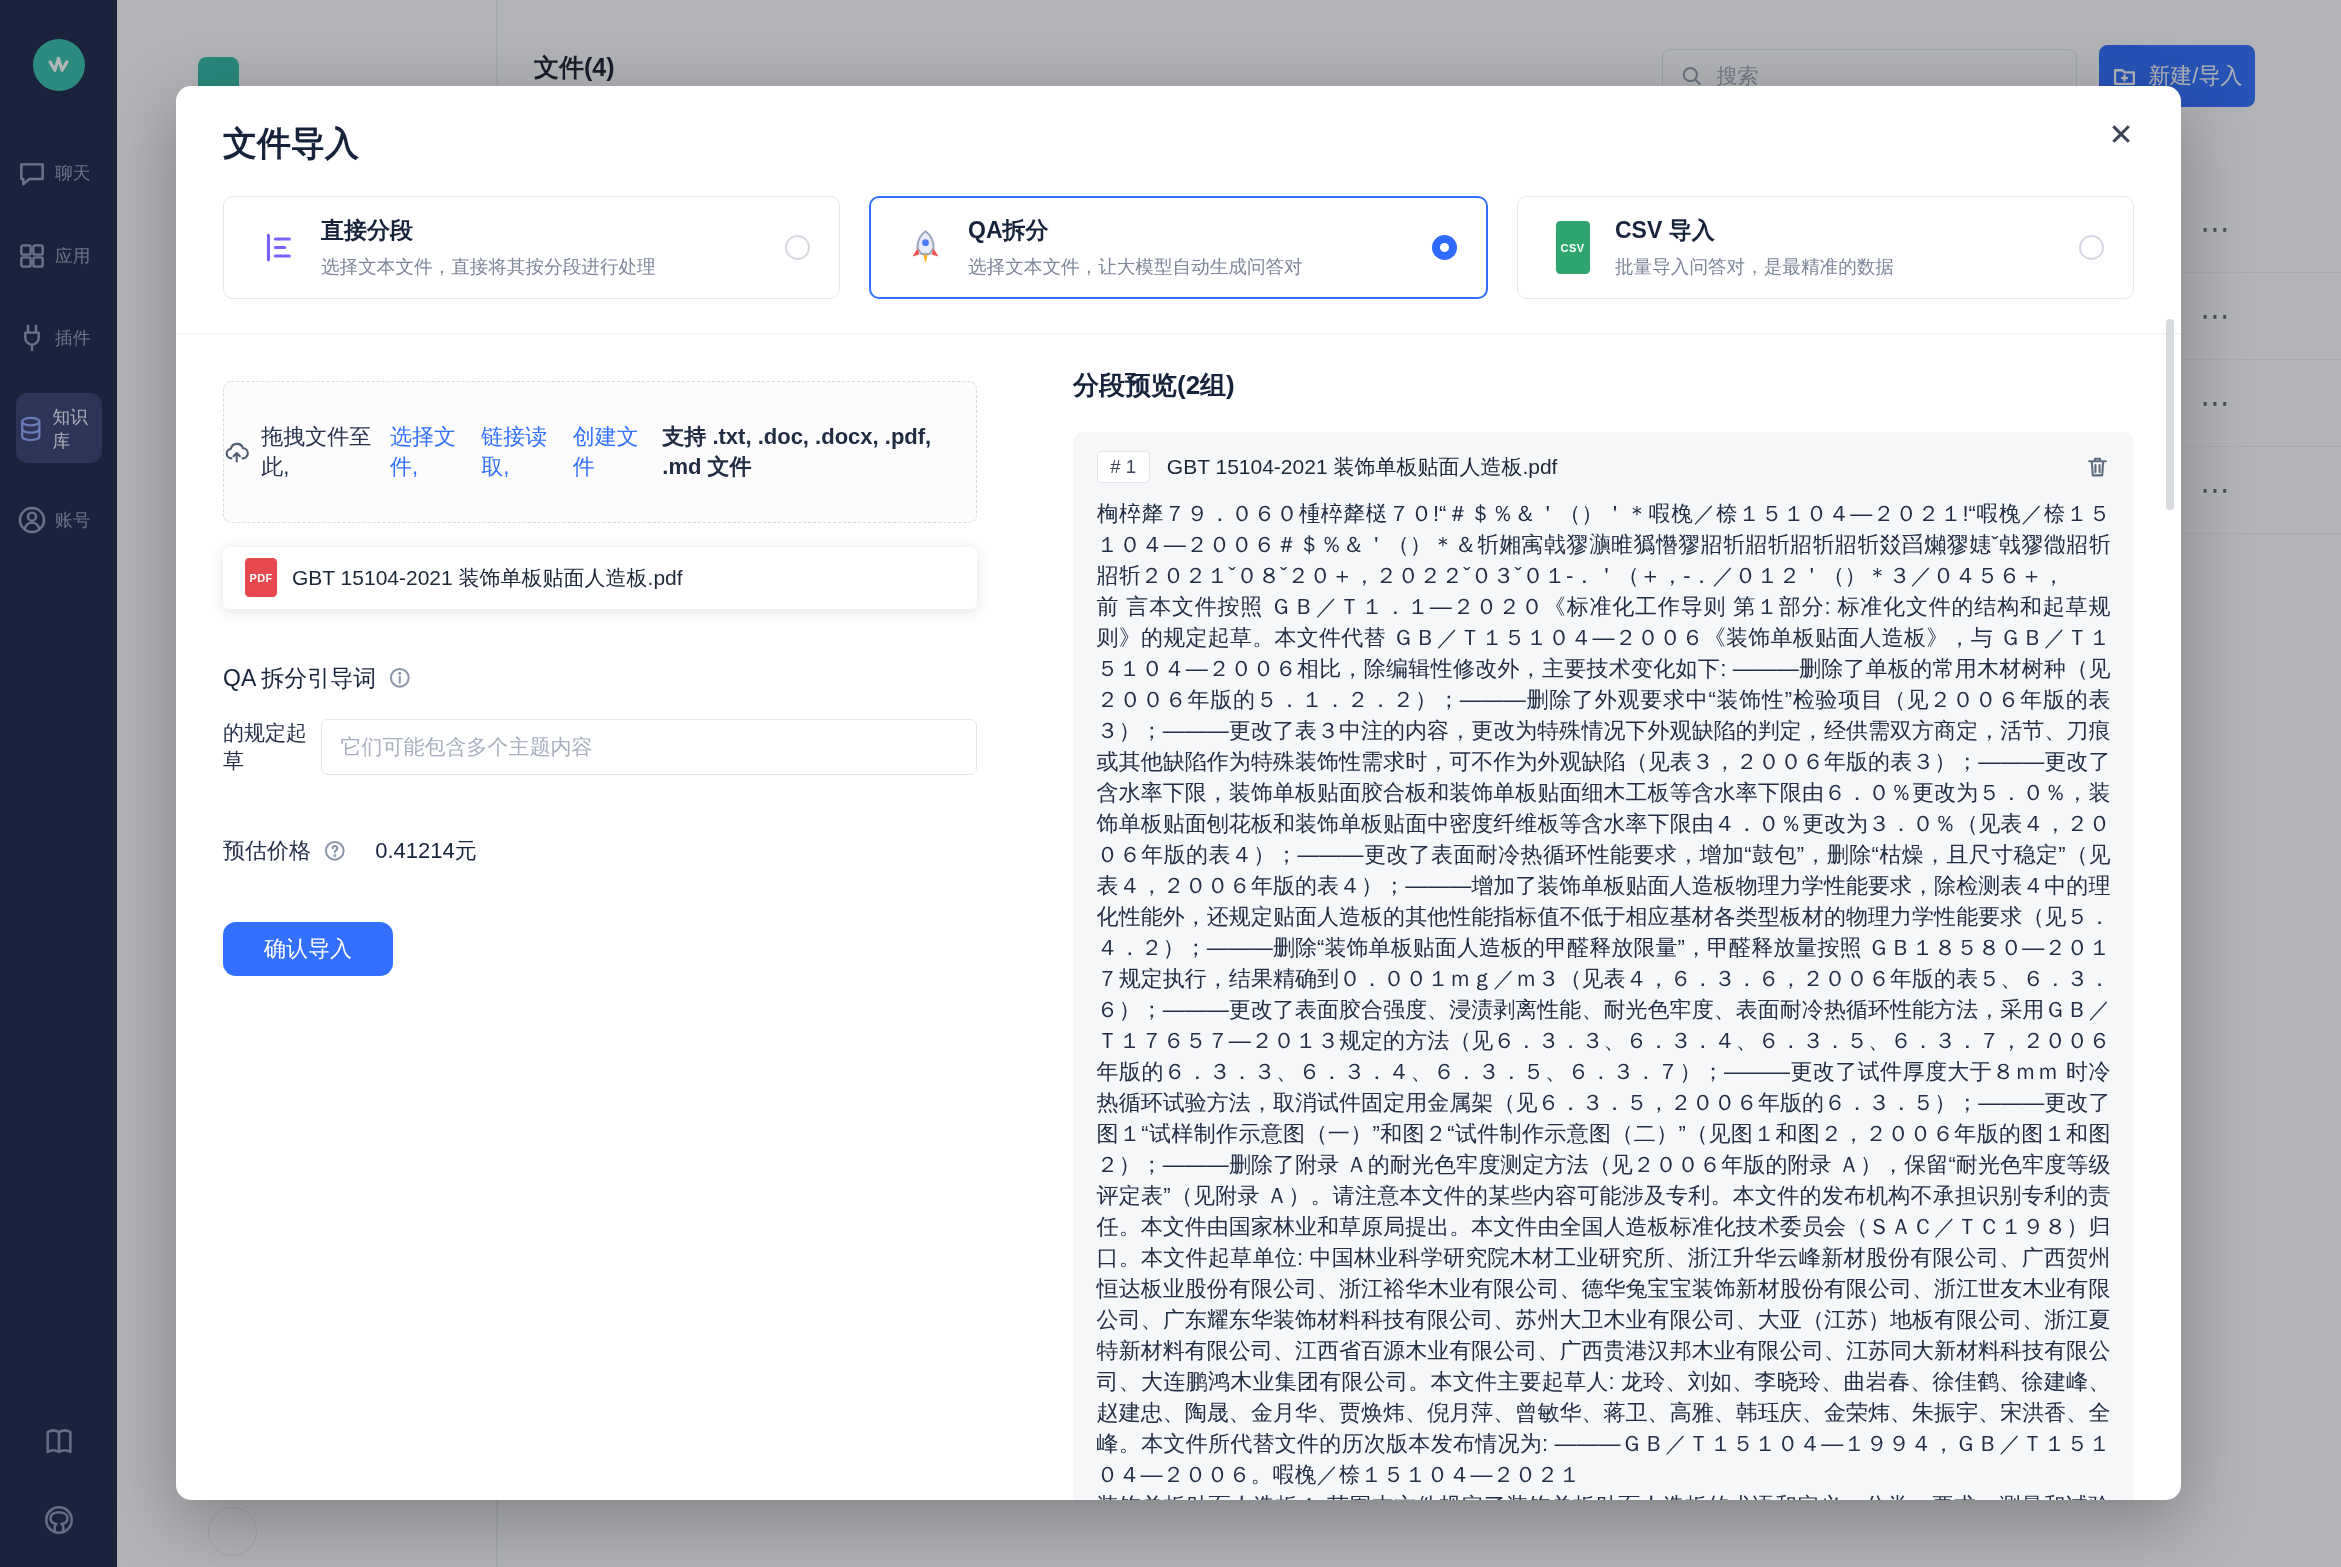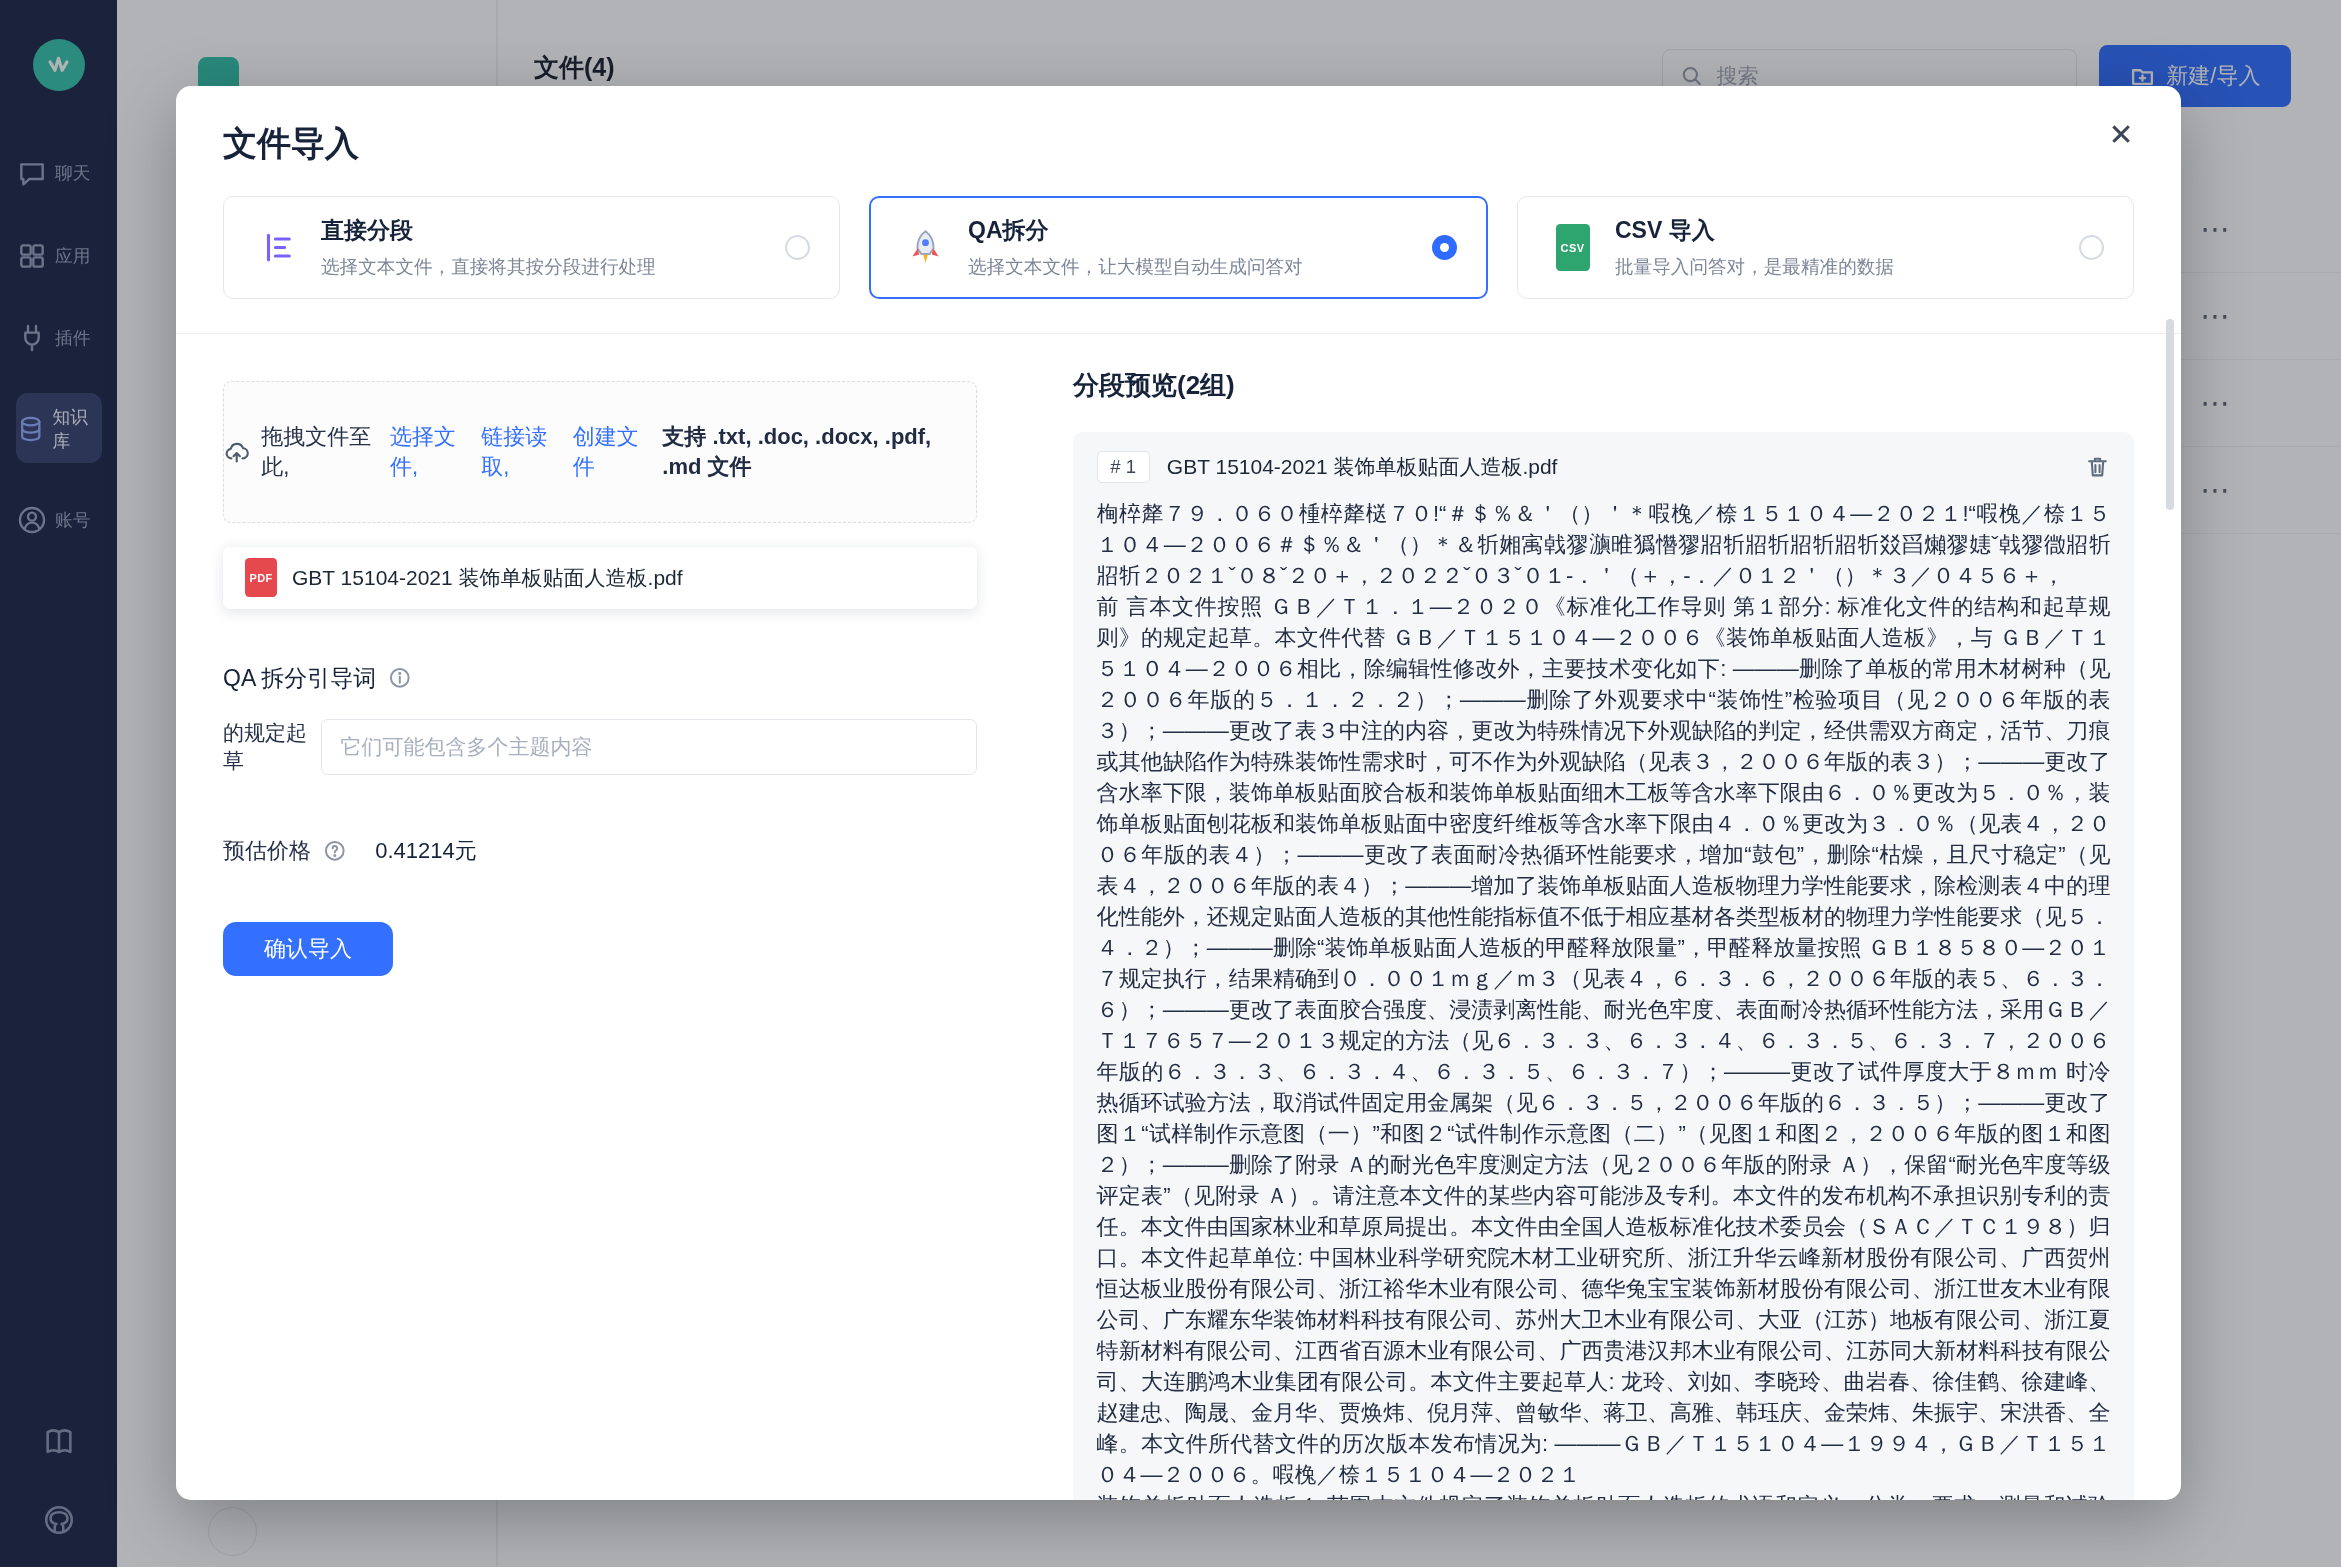--- a/index.html
+++ b/index.html
@@ -38,21 +38,21 @@
   .files-title { position:absolute; left:417px; top:51px; font-size:25px; font-weight:700; color:#1d2532; }
   .search-box {
     position:absolute; left:1545px; top:49px; width:415px; height:56px;
     border:1.7px solid #e3e6eb; border-radius:8.4px; background:#fff;
     display:flex; align-items:flex-end; gap:14px; padding:16px 17px;
   }
   .search-box svg { width:25px; height:25px; stroke:#98a1b0; fill:none; stroke-width:2.2; stroke-linecap:round; }
   .search-box input { border:none; outline:none; font-size:21px; color:#27324a; width:100%; background:transparent; }
   .search-box input::placeholder { color:#a3abba; }
   .create-btn {
-    position:absolute; left:1982px; top:45px; width:192px; height:62px;
+    position:absolute; left:1982px; top:45px; width:156px; height:62px;
     background:#3370ff; border:none; border-radius:8.4px; color:#fff; font-size:22px;
     display:flex; align-items:center; justify-content:center; gap:11.8px; cursor:pointer;
   }
   .create-btn svg { width:25px; height:25px; stroke:#fff; fill:none; stroke-width:2.2; stroke-linecap:round; stroke-linejoin:round; }
   .file-rows { position:absolute; left:380px; right:0; top:186px; }
   .file-row { height:87px; border-bottom:1.7px solid #f1f2f5; position:relative; }
   .row-ellipsis {
     position:absolute; right:110px; top:50%; transform:translateY(-50%);
     font-size:29px; color:#5f6978; letter-spacing:2.5px; cursor:pointer;
   }
@@ -132,21 +132,21 @@
     text-align:justify; white-space:pre-wrap; word-break:break-all;
   }
   .modal-scrollbar { position:absolute; right:6.8px; top:233px; width:8.4px; height:191px; border-radius:4.2px; background:#d7dade; }
 
   .pdf-badge, .csv-badge {
     width:32px; height:39px; border-radius:4.2px; position:relative; flex-shrink:0;
     display:flex; align-items:center; justify-content:center;
     color:#fff; font-size:11px; font-weight:700; letter-spacing:0.4px;
   }
   .pdf-badge { background:#e5484d; }
-  .csv-badge { background:#2ea56f; width:34px; height:47px; }
+  .csv-badge { background:#2ea56f; width:34px; height:53px; }
 </style>
 </head>
 <body>
 
 <div class="app">
   <aside class="sidebar">
     <div class="logo">
       <svg width="29" height="29" viewBox="0 0 24 24" fill="none" stroke="#ffffff" stroke-width="2.6" stroke-linecap="round" stroke-linejoin="round">
           <path d="M5 9l4 7 3-10 3 10 4-7"></path>
         </svg>

